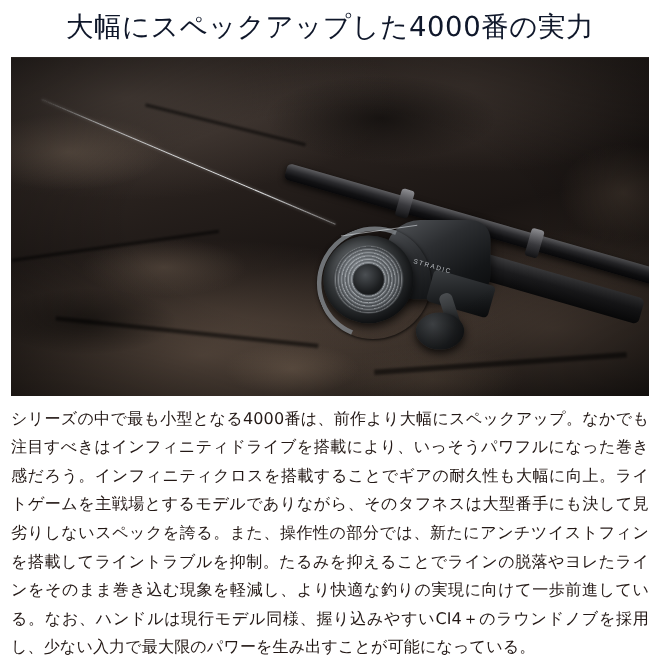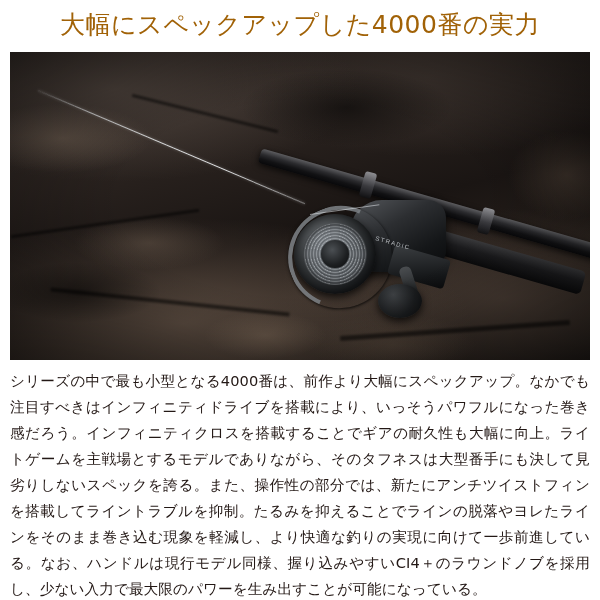--- a/index.html
+++ b/index.html
@@ -21,21 +21,21 @@
     box-sizing: border-box;
   }
   .headline {
     position: absolute;
     left: 0;
     top: 6px;
     width: 600px;
     text-align: center;
     font-size: 25px;
     line-height: 38px;
-    color: #a16207;
+    color: #0f172a;
     font-family: "DejaVu Sans", "Liberation Sans", sans-serif;
     font-weight: 400;
     letter-spacing: 0.5px;
     white-space: nowrap;
   }
   .photo {
     position: absolute;
     left: 10px;
     top: 52px;
     width: 580px;

